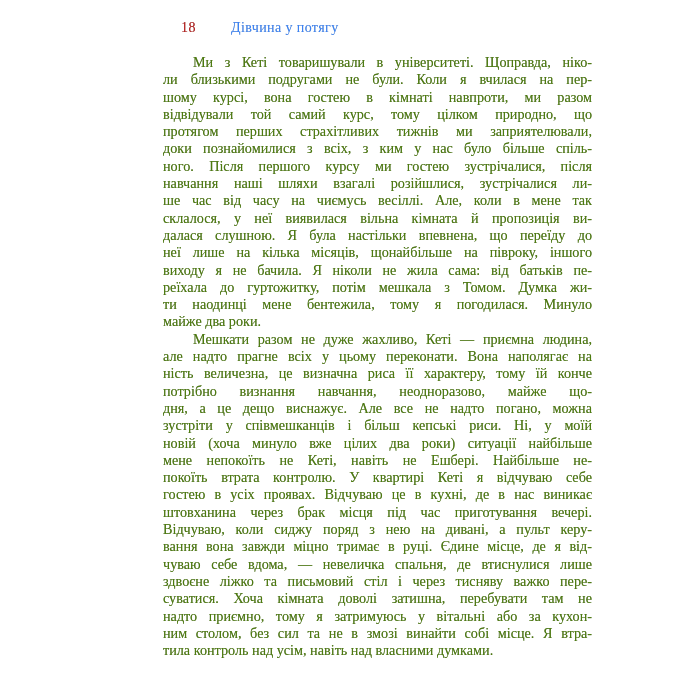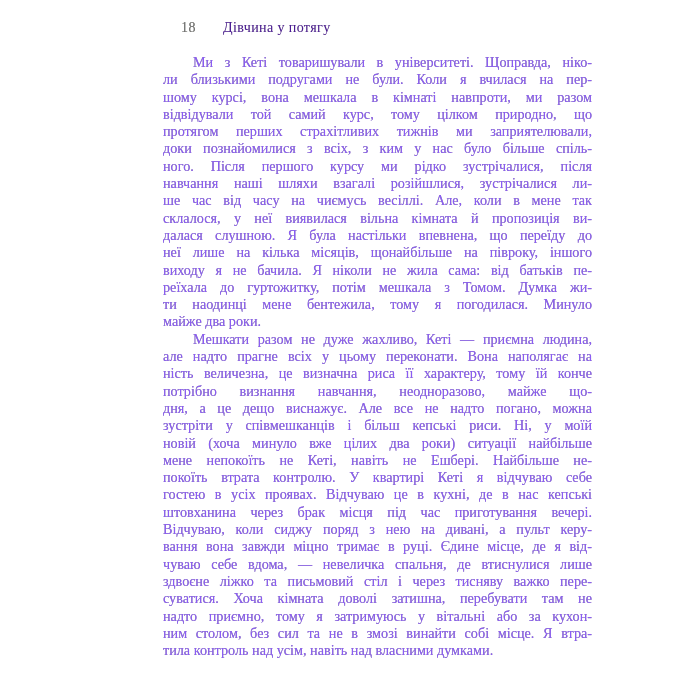--- a/index.html
+++ b/index.html
@@ -17,38 +17,38 @@
   }
   .running-header {
     position: absolute;
     top: 20px;
     left: 181px;
     font-size: 14px;
     line-height: 16px;
     white-space: nowrap;
   }
   .page-number {
-    color: #737373;
+    color: #b91c1c;
     letter-spacing: 0.5px;
     text-shadow: 0 0 0.6px rgba(95,98,83,0.55);
   }
   .book-title {
-    color: #4c1d95;
-    margin-left: 27px;
+    color: #3b82f6;
+    margin-left: 35px;
     letter-spacing: 0.4px;
     text-shadow: 0 0 0.6px rgba(155,157,138,0.6);
   }
   .body-text {
     position: absolute;
     left: 163px;
     top: 54px;
     width: 429px;
     font-size: 14.2px;
     line-height: 17.3px;
-    color: #8b5cf6;
+    color: #4d7c0f;
     text-shadow: 0 0 0.55px rgba(86,90,72,0.65);
   }
   .line {
     height: 17.3px;
     overflow: hidden;
     white-space: nowrap;
     text-align: justify;
     text-align-last: justify;
   }
   .para-start {
@@ -61,44 +61,44 @@
 </head>
 <body>
 
 <div class="page">
   <div class="running-header">
     <span class="page-number">18</span><span class="book-title">Дівчина у потягу</span>
   </div>
   <div class="body-text" id="body-text">
       <div class="line para-start">Ми з Кеті товаришували в університеті. Щоправда, ніко-</div>
       <div class="line">ли близькими подругами не були. Коли я вчилася на пер-</div>
-      <div class="line">шому курсі, вона мешкала в кімнаті навпроти, ми разом</div>
+      <div class="line">шому курсі, вона гостею в кімнаті навпроти, ми разом</div>
       <div class="line">відвідували той самий курс, тому цілком природно, що</div>
       <div class="line">протягом перших страхітливих тижнів ми заприятелювали,</div>
       <div class="line">доки познайомилися з всіх, з ким у нас було більше спіль-</div>
-      <div class="line">ного. Після першого курсу ми рідко зустрічалися, після</div>
+      <div class="line">ного. Після першого курсу ми гостею зустрічалися, після</div>
       <div class="line">навчання наші шляхи взагалі розійшлися, зустрічалися ли-</div>
       <div class="line">ше час від часу на чиємусь весіллі. Але, коли в мене так</div>
       <div class="line">склалося, у неї виявилася вільна кімната й пропозиція ви-</div>
       <div class="line">далася слушною. Я була настільки впевнена, що переїду до</div>
       <div class="line">неї лише на кілька місяців, щонайбільше на півроку, іншого</div>
       <div class="line">виходу я не бачила. Я ніколи не жила сама: від батьків пе-</div>
       <div class="line">реїхала до гуртожитку, потім мешкала з Томом. Думка жи-</div>
       <div class="line">ти наодинці мене бентежила, тому я погодилася. Минуло</div>
       <div class="line para-end">майже два роки.</div>
       <div class="line para-start">Мешкати разом не дуже жахливо, Кеті — приємна людина,</div>
       <div class="line">але надто прагне всіх у цьому переконати. Вона наполягає на</div>
       <div class="line">ність величезна, це визначна риса її характеру, тому їй конче</div>
       <div class="line">потрібно визнання навчання, неодноразово, майже що-</div>
       <div class="line">дня, а це дещо виснажує. Але все не надто погано, можна</div>
       <div class="line">зустріти у співмешканців і більш кепські риси. Ні, у моїй</div>
       <div class="line">новій (хоча минуло вже цілих два роки) ситуації найбільше</div>
       <div class="line">мене непокоїть не Кеті, навіть не Ешбері. Найбільше не-</div>
       <div class="line">покоїть втрата контролю. У квартирі Кеті я відчуваю себе</div>
-      <div class="line">гостею в усіх проявах. Відчуваю це в кухні, де в нас кепські</div>
+      <div class="line">гостею в усіх проявах. Відчуваю це в кухні, де в нас виникає</div>
       <div class="line">штовханина через брак місця під час приготування вечері.</div>
       <div class="line">Відчуваю, коли сиджу поряд з нею на дивані, а пульт керу-</div>
       <div class="line">вання вона завжди міцно тримає в руці. Єдине місце, де я від-</div>
       <div class="line">чуваю себе вдома, — невеличка спальня, де втиснулися лише</div>
       <div class="line">здвоєне ліжко та письмовий стіл і через тисняву важко пере-</div>
       <div class="line">суватися. Хоча кімната доволі затишна, перебувати там не</div>
       <div class="line">надто приємно, тому я затримуюсь у вітальні або за кухон-</div>
       <div class="line">ним столом, без сил та не в змозі винайти собі місце. Я втра-</div>
       <div class="line para-end">тила контроль над усім, навіть над власними думками.</div>
     </div>

